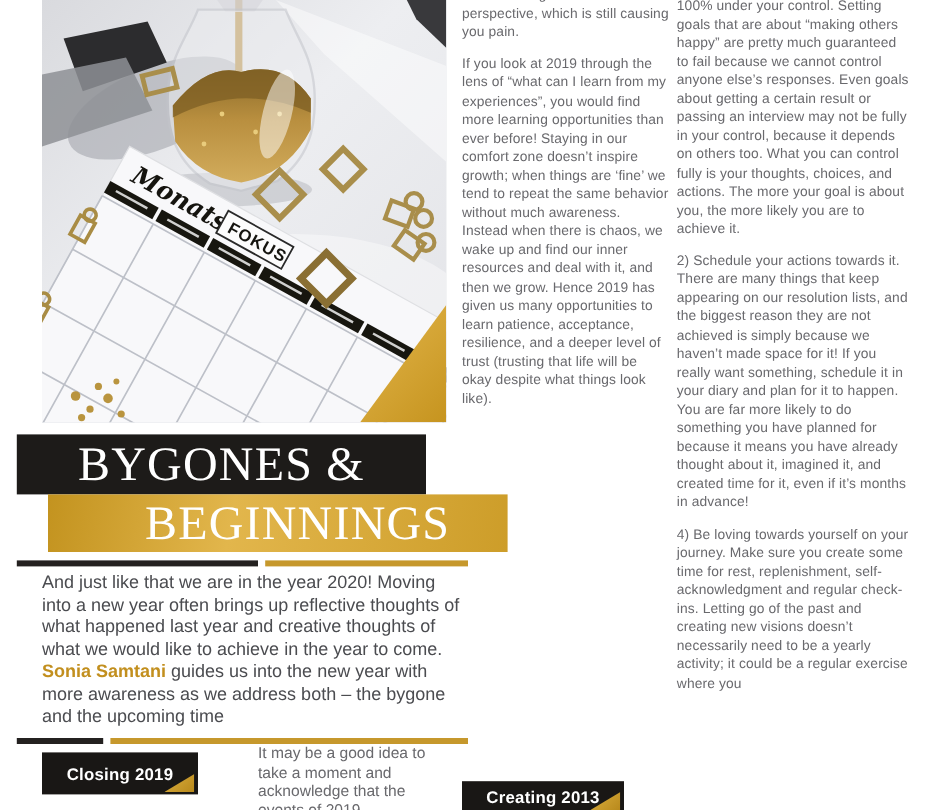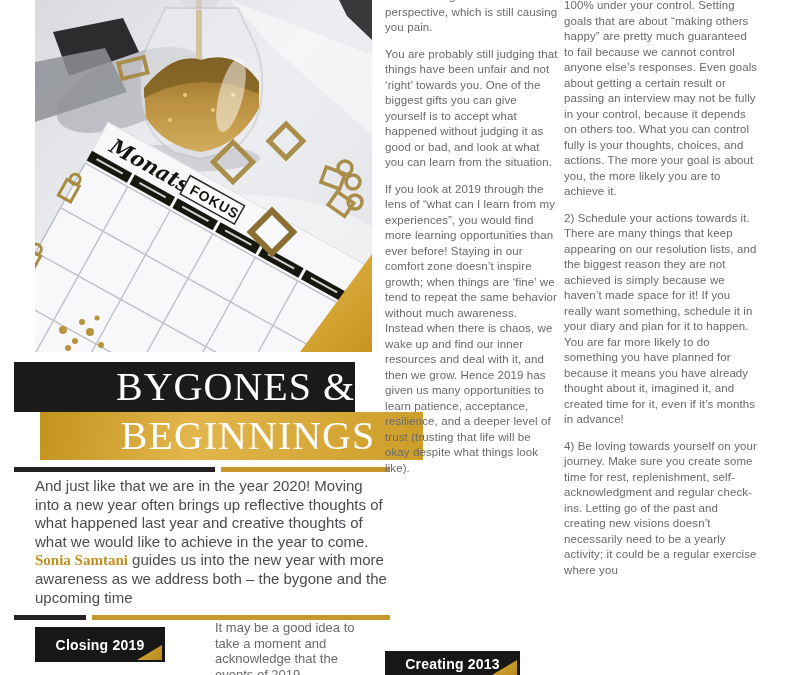--- a/index.html
+++ b/index.html
@@ -8,36 +8,36 @@
 
   
   .photo{position:absolute;left:35px;top:0;width:337px;height:352px;overflow:hidden;background:#E4E5E8;}
   .photo svg{position:absolute;left:0;top:0;}
   .gold-corner{position:absolute;right:0;bottom:0;width:72px;height:98px;
     clip-path:polygon(100% 0,100% 100%,0 100%);
     background:linear-gradient(135deg,#E3B64C,#C6941F);}
 
   
   .title-black{position:absolute;left:14px;top:362px;width:341px;height:50px;background:#1D1B19;
-    color:#fff;font-family:"Liberation Serif",serif;font-size:40px;text-align:right;line-height:49px;
+    color:#fff;font-family:"Liberation Serif",serif;font-size:40px;text-align:center;line-height:49px;
     letter-spacing:1px;}
   .title-gold{position:absolute;left:40px;top:412px;width:350px;height:48px;
     background:linear-gradient(100deg,#C3931F,#E2B64C 40%,#CD9D29);
     color:#fff;font-family:"Liberation Serif",serif;font-size:40px;text-align:center;line-height:47px;
     letter-spacing:1px;padding-left:33px;}
 
   
   .divider{position:absolute;height:5px;}
   .d-black{background:#242120;}
   .d-gold{background:#C6982C;}
 
   
   .intro{position:absolute;left:35px;top:477px;width:356px;margin:0;
     font-size:15px;line-height:18.6px;color:#4B4C50;}
-  .author{color:#C28F1E;font-weight:bold;font-family:Liberation Serif, serif;}
+  .author{color:#C28F1E;font-weight:bold;}
 
   
   .col{position:absolute;color:#69696D;font-size:11.5px;line-height:15.5px;letter-spacing:0.1px;}
   .col p{margin:0 0 11px 0;}
   .mid-col{left:385px;top:-11px;width:173px;}
   .right-col{left:564px;top:-2px;width:196px;}
   .closing-line{position:absolute;left:37px;top:658px;width:175px;color:#69696D;
     font-size:11.5px;line-height:15.5px;}
   .closing-col2{position:absolute;left:215px;top:620px;width:163px;color:#69696D;
     font-size:13px;line-height:15.5px;}
@@ -180,21 +180,20 @@
   <div class="divider d-gold" style="left:92px;top:615px;width:298px;"></div>
 
   <div class="section-box" id="closing-box">
     <span>Closing 2019</span>
     <span class="tri"></span>
   </div>
   <div class="closing-col2">It may be a good idea to take a moment and acknowledge that the events of 2019</div>
 
   <div class="col mid-col">
     <p>have not let go of a certain perspective, which is still causing you pain.</p>
-    <p>You are probably still judging that things have been unfair and not ‘right’ towards you. One of the biggest gifts you can give yourself is to accept what happened without judging it as good or bad, and look at what you can learn from the situation.</p>
     <p>If you look at 2019 through the lens of “what can I learn from my experiences”, you would find more learning opportunities than ever before! Staying in our comfort zone doesn’t inspire growth; when things are ‘fine’ we tend to repeat the same behavior without much awareness. Instead when there is chaos, we wake up and find our inner resources and deal with it, and then we grow. Hence 2019 has given us many opportunities to learn patience, acceptance, resilience, and a deeper level of trust (trusting that life will be okay despite what things look like).</p>
   </div>
   <div class="section-box" id="creating-box">
     <span>Creating 2013</span>
     <span class="tri"></span>
   </div>
 
   <div class="col right-col">
     <p>100% under your control. Setting goals that are about “making others happy” are pretty much guaranteed to fail because we cannot control anyone else’s responses. Even goals about getting a certain result or passing an interview may not be fully in your control, because it depends on others too. What you can control fully is your thoughts, choices, and actions. The more your goal is about you, the more likely you are to achieve it.</p>
     <p>2) Schedule your actions towards it. There are many things that keep appearing on our resolution lists, and the biggest reason they are not achieved is simply because we haven’t made space for it! If you really want something, schedule it in your diary and plan for it to happen. You are far more likely to do something you have planned for because it means you have already thought about it, imagined it, and created time for it, even if it’s months in advance!</p>

